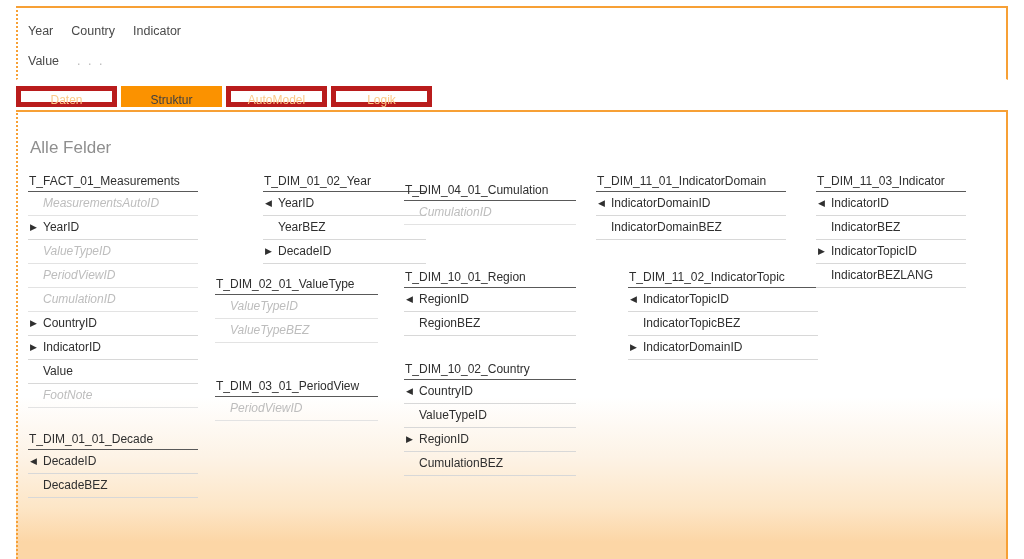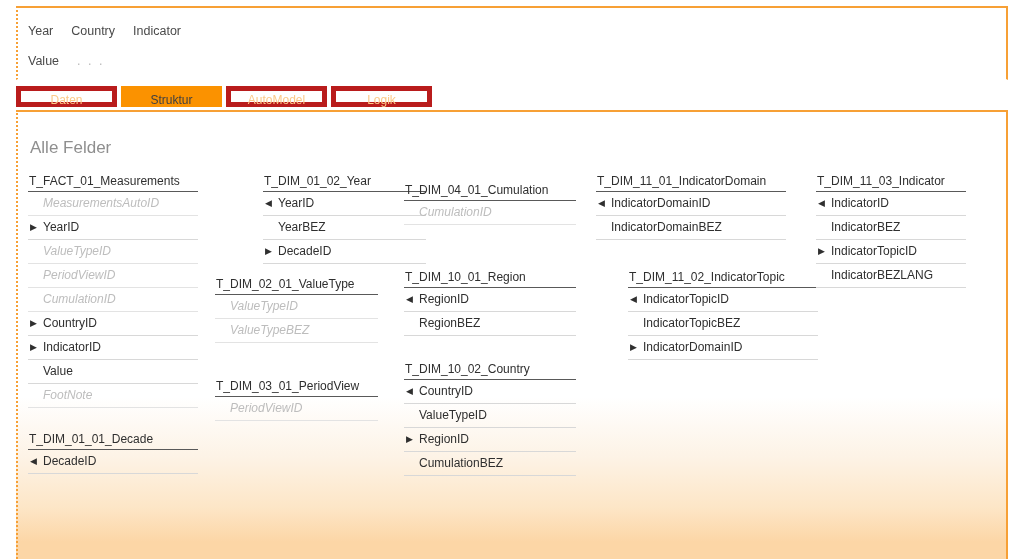--- a/index.html
+++ b/index.html
@@ -183,20 +183,21 @@
           <div class="fld dim"><span>PeriodViewID</span></div>
           <div class="fld dim"><span>CumulationID</span></div>
           <div class="fld"><span class="tri">▶</span><span>CountryID</span></div>
           <div class="fld"><span class="tri">▶</span><span>IndicatorID</span></div>
           <div class="fld"><span>Value</span></div>
           <div class="fld dim"><span>FootNote</span></div>
         </div>
         <div class="tbl" style="top: 320px;">
           <div class="tbl-name">T_DIM_01_01_Decade</div>
           <div class="fld"><span class="tri">◀</span><span>DecadeID</span></div>
+          <div class="fld"><span>DecadeBEZ</span></div>
         </div>
       </div>
       <div class="col col1">
         <div class="tbl" style="top: 62px; margin-left: 48px;">
           <div class="tbl-name">T_DIM_01_02_Year</div>
           <div class="fld"><span class="tri">◀</span><span>YearID</span></div>
           <div class="fld"><span>YearBEZ</span></div>
           <div class="fld"><span class="tri">▶</span><span>DecadeID</span></div>
         </div>
         <div class="tbl" style="top: 165px;">

